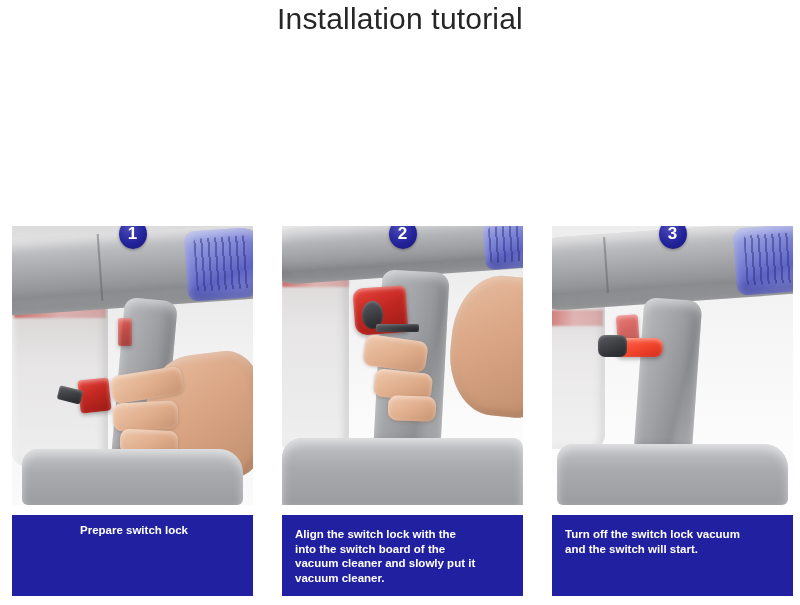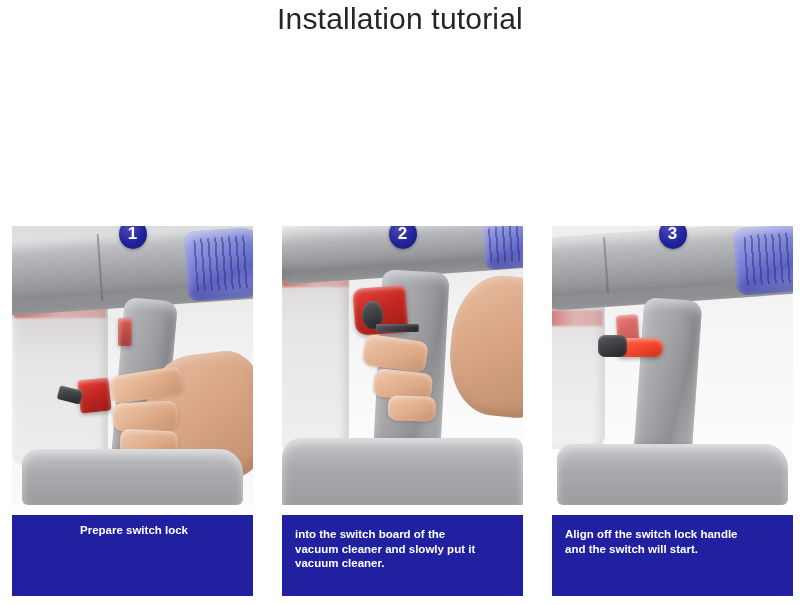--- a/index.html
+++ b/index.html
@@ -281,20 +281,21 @@
       <div class="lock-dark" style="left:33%;top:27%;width:9%;height:10%;border-radius:50%;"></div>
       <div class="lock-dark" style="left:39%;top:35%;width:18%;height:3%;border-radius:2px;"></div>
       <div class="hand" style="right:-12%;top:18%;width:42%;height:50%;border-radius:46% 30% 30% 46%;transform:rotate(6deg);"></div>
       <div class="finger" style="left:34%;top:40%;width:26%;height:11%;border-radius:9px;transform:rotate(8deg);"></div>
       <div class="finger" style="left:38%;top:52%;width:24%;height:10%;border-radius:9px;transform:rotate(6deg);"></div>
       <div class="finger" style="left:44%;top:61%;width:20%;height:9%;border-radius:9px;transform:rotate(2deg);"></div>
       <div class="base" style="left:0%;bottom:0%;width:100%;height:24%;border-radius:20px 10px 0 0;"></div>
       <div class="badge">2</div>
     </div>
     <div class="caption">
+      <p>Align the switch lock with the</p>
       <p>into the switch board of the</p>
       <p>vacuum cleaner and slowly put it</p>
       <p>vacuum cleaner.</p>
     </div>
   </div>
 
   <div class="step">
     <div class="photo">
       <div class="photo-bg" style="background:linear-gradient(180deg,#ededed 0%, #f6f6f6 40%, #ffffff 100%);"></div>
       <div class="bin" style="left:-4%;top:24%;width:26%;height:56%;opacity:.85;"></div>
@@ -305,18 +306,18 @@
       <div class="blue-fins" style="right:0%;top:3%;width:20%;height:18%;"></div>
       <div class="handle" style="left:36%;top:26%;width:24%;height:56%;transform:rotate(4deg);"></div>
       <div class="lock-red" style="left:27%;top:32%;width:9%;height:13%;border-radius:4px;opacity:.7;transform:rotate(-4deg);"></div>
       <div class="lock-red" style="left:26%;top:40%;width:20%;height:7%;border-radius:8px;background:linear-gradient(160deg,#ff6a52 0%,#f2452c 55%,#cf2d1c 100%);"></div>
       <div class="lock-dark" style="left:19%;top:39%;width:12%;height:8%;border-radius:7px;"></div>
       <div class="led"></div>
       <div class="base" style="left:2%;bottom:0%;width:96%;height:22%;"></div>
       <div class="badge">3</div>
     </div>
     <div class="caption">
-      <p>Align off the switch lock handle</p>
+      <p>Turn off the switch lock vacuum</p>
       <p>and the switch will start.</p>
     </div>
   </div>
 
 </div>
 
 </body></html>

